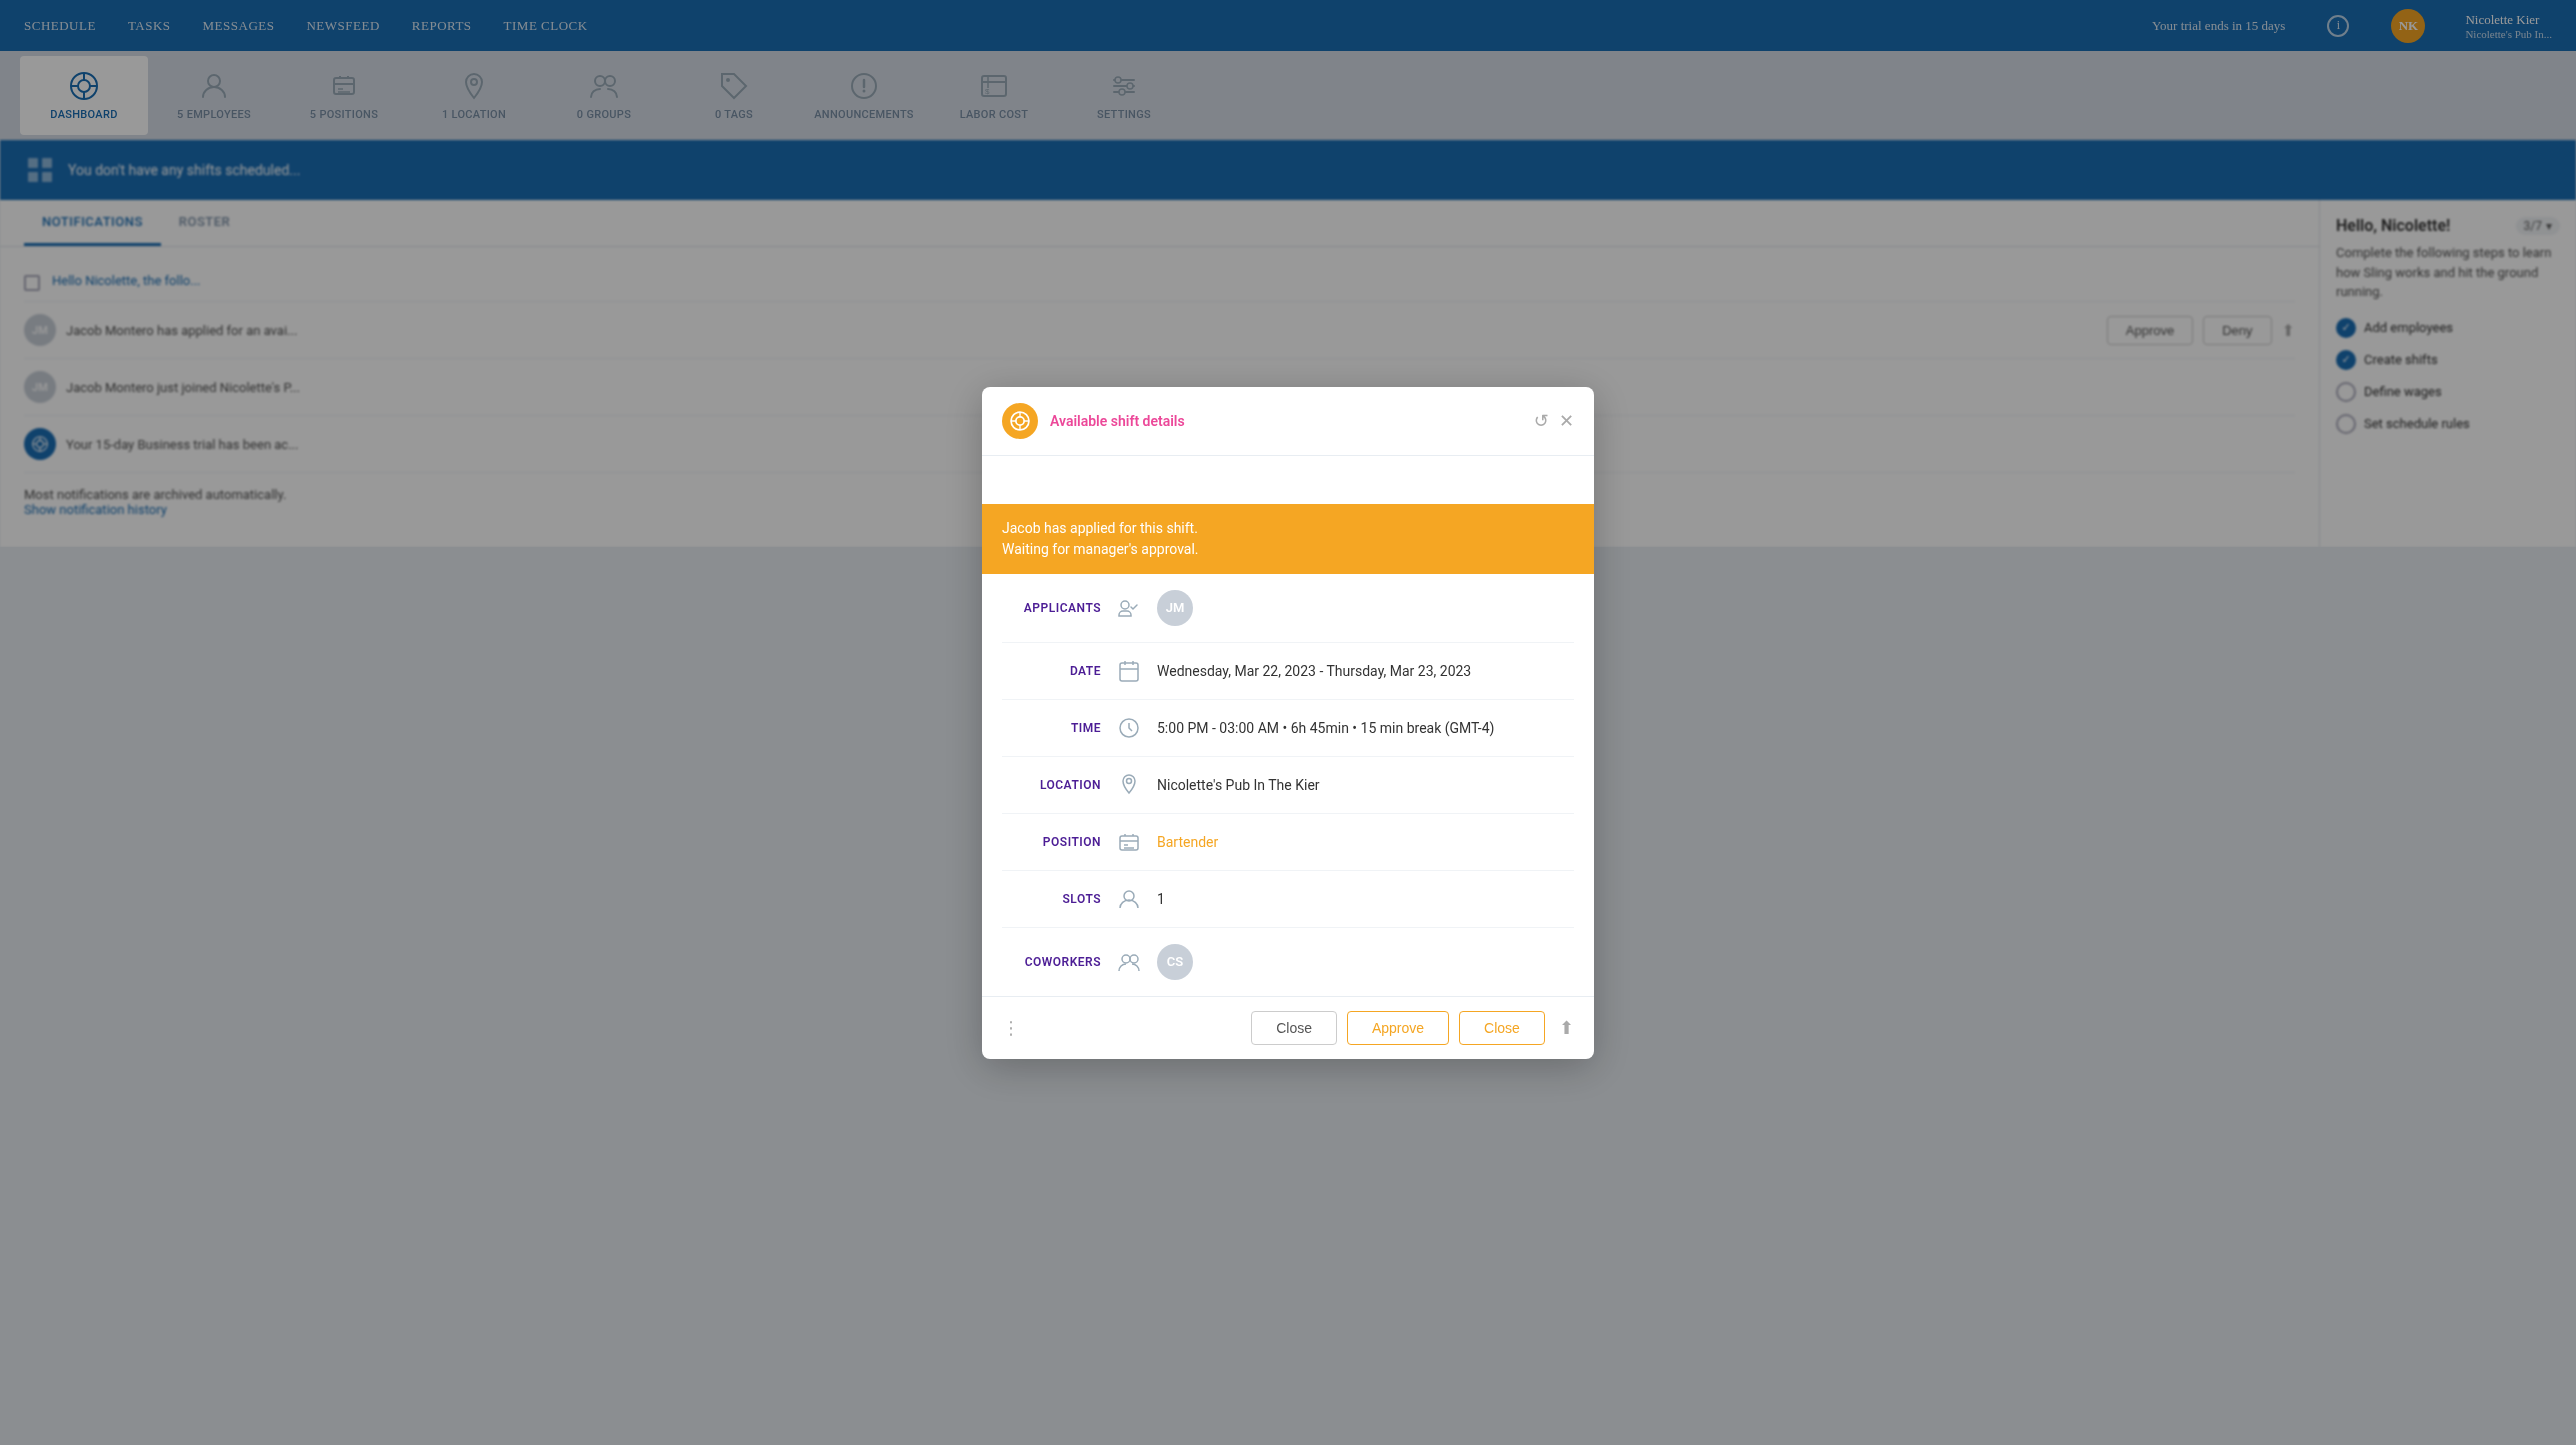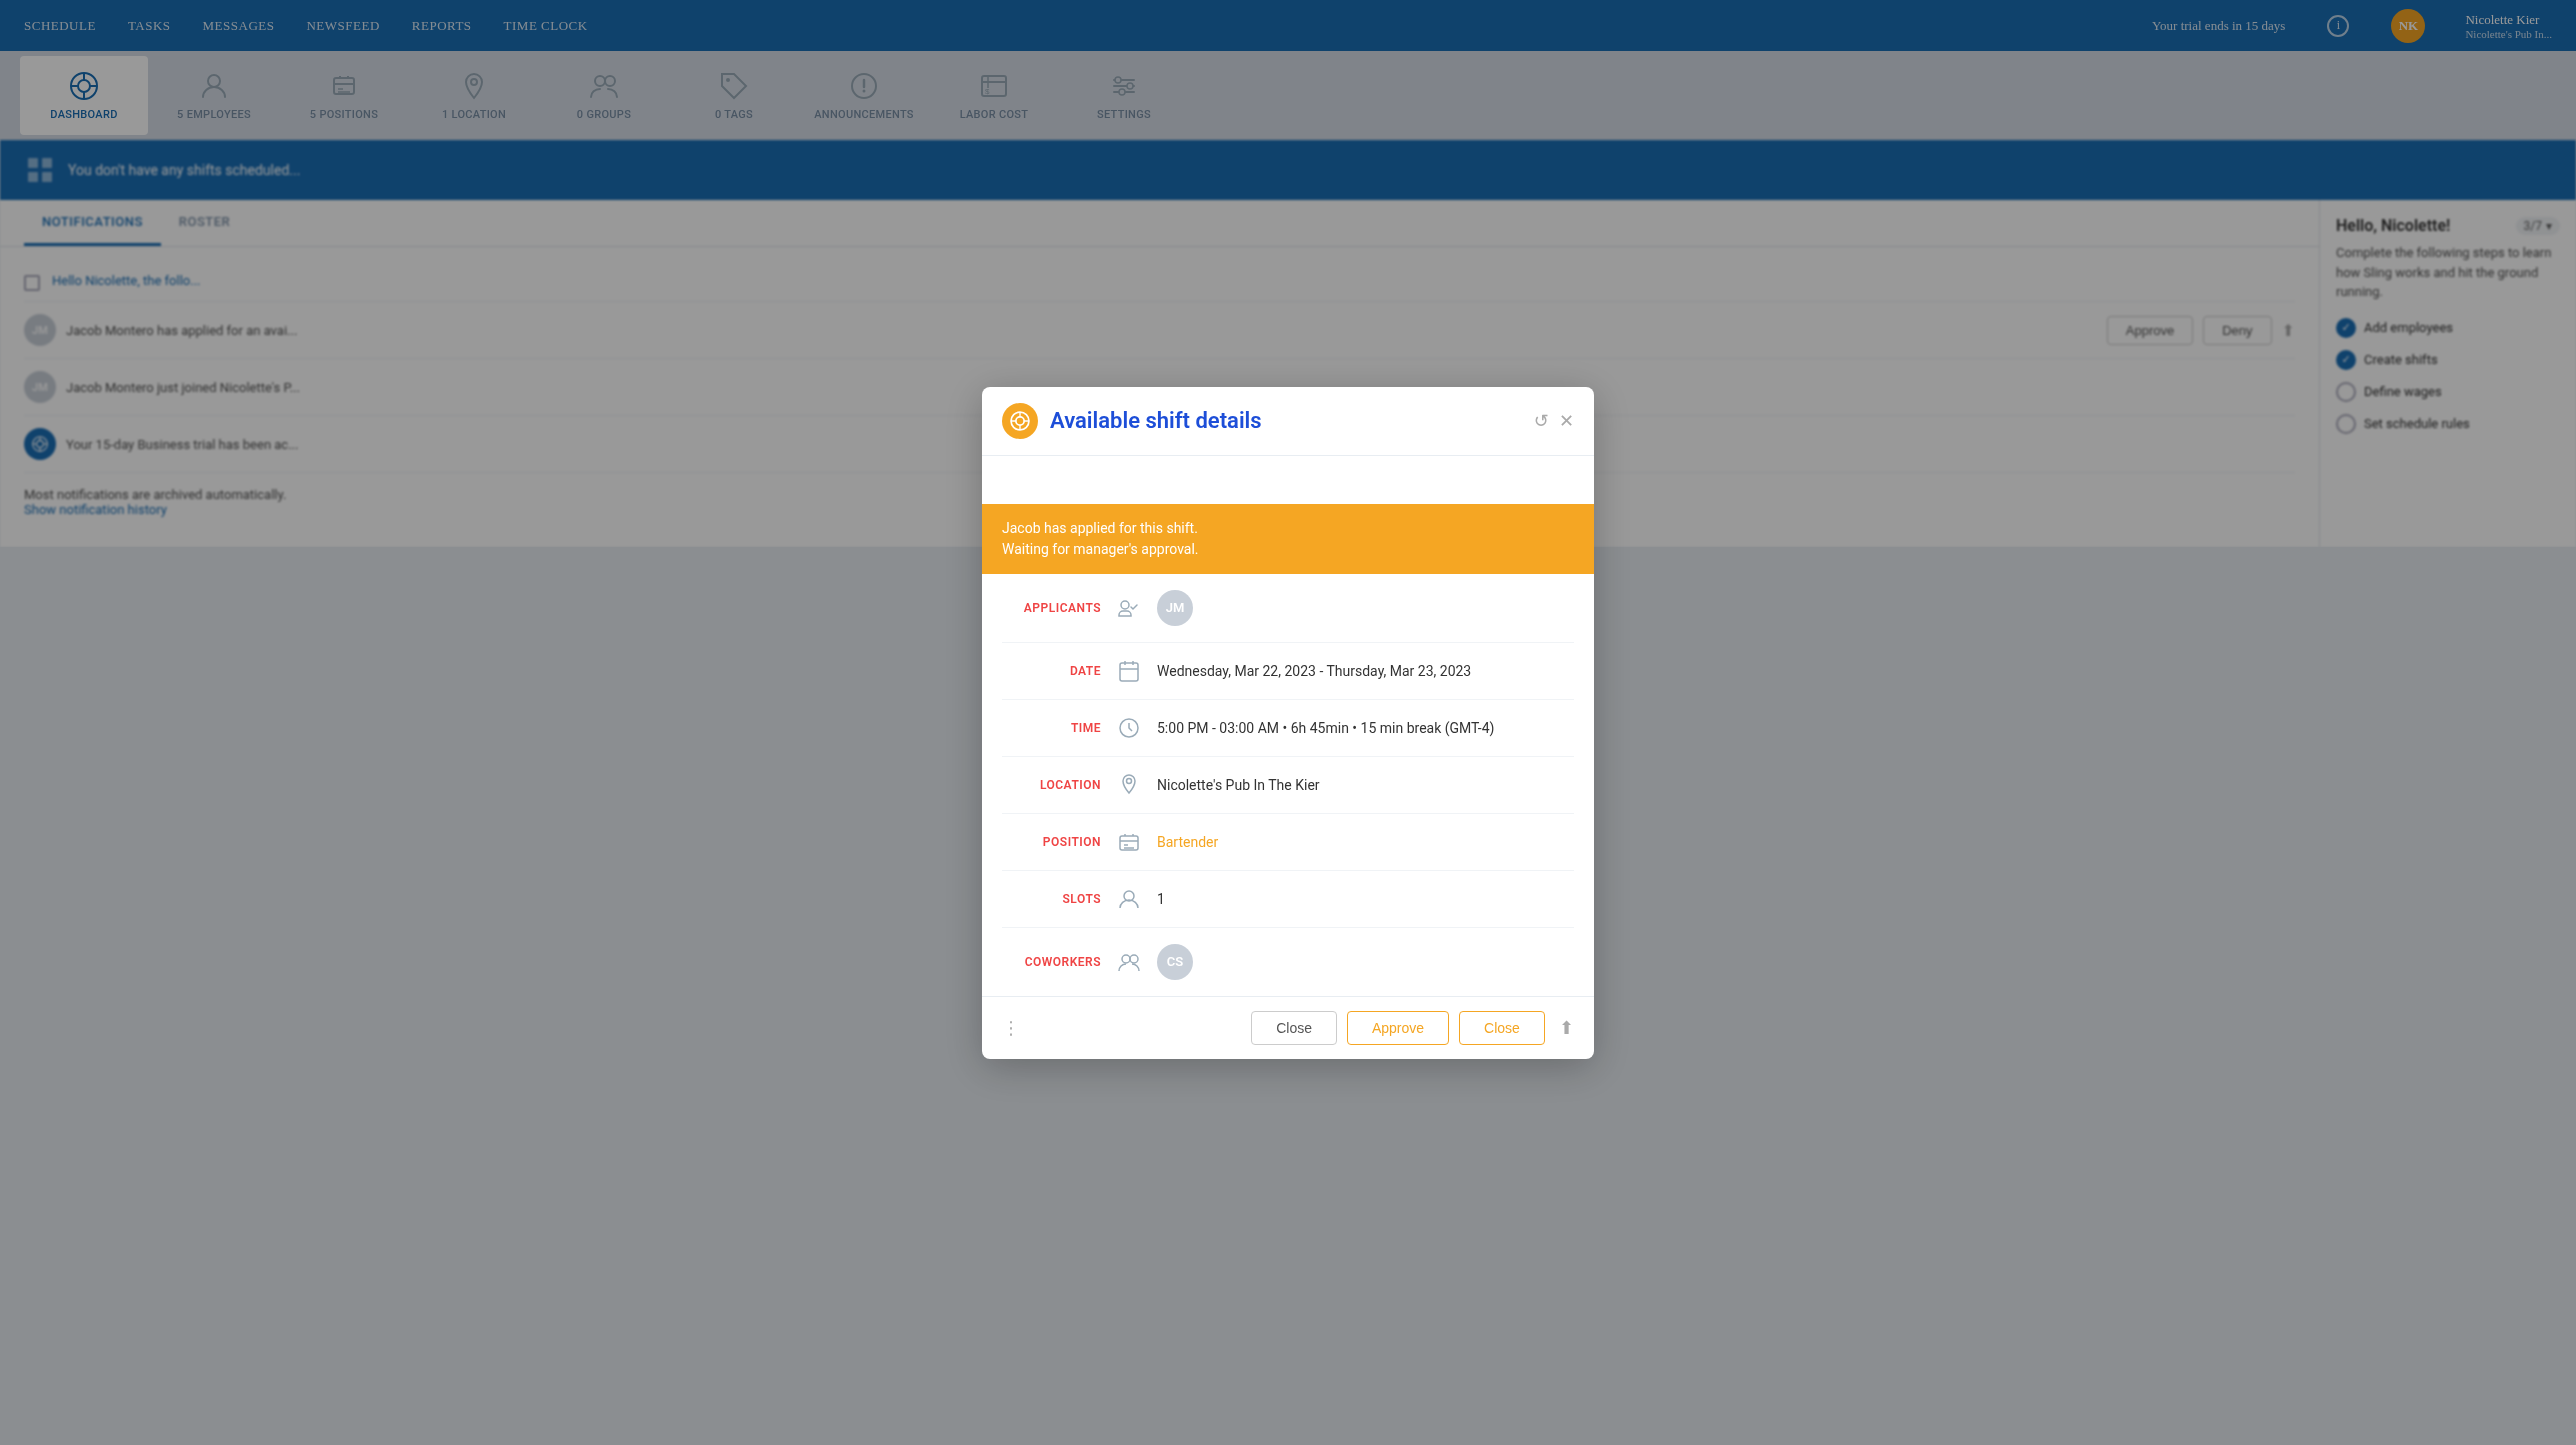--- a/index.html
+++ b/index.html
@@ -169,41 +169,41 @@
       z-index: 101;
     }
     .modal-header {
       display: flex; align-items: center; padding: 16px 20px;
       border-bottom: 1px solid #e8edf2; gap: 12px;
     }
     .modal-logo {
       width: 36px; height: 36px; border-radius: 50%; background: #f5a623;
       display: flex; align-items: center; justify-content: center;
     }
-    .modal-title { font-size: 22px; font-weight: 600; color: #1d4ed8; flex: 1; }
+    .modal-title { font-size: 14px; font-weight: 600; color: #ec4899; flex: 1; }
     .modal-header-actions { display: flex; gap: 10px; align-items: center; }
     .modal-icon-btn { color: #aaa; cursor: pointer; font-size: 18px; }
 
     .modal-alert {
       background: #f5a623;
       color: #fff;
       padding: 14px 20px;
       font-size: 14px;
       line-height: 1.5;
       margin-top: 48px;
     }
 
     .modal-body { padding: 0 20px; }
     .modal-row {
       display: flex; align-items: center; padding: 16px 0;
       border-bottom: 1px solid #f0f3f6; gap: 14px;
     }
     .modal-row:last-child { border-bottom: none; }
     .row-label {
-      width: 99px; font-size: 12px; font-weight: 600; color: #ef4444;
+      width: 99px; font-size: 12px; font-weight: 600; color: #4c1d95;
       text-transform: uppercase; letter-spacing: 0.5px; text-align: right; flex-shrink: 0;
     }
     .row-icon { width: 28px; flex-shrink: 0; display: flex; align-items: center; justify-content: center; }
     .row-icon svg { width: 24px; height: 24px; color: #9aabb8; }
     .row-value { font-size: 14px; color: #333; }
     .row-value.orange { color: #f5a623; }
 
     .applicant-avatar {
       width: 36px; height: 36px; border-radius: 50%; background: #c8cfd8;
       display: flex; align-items: center; justify-content: center;

